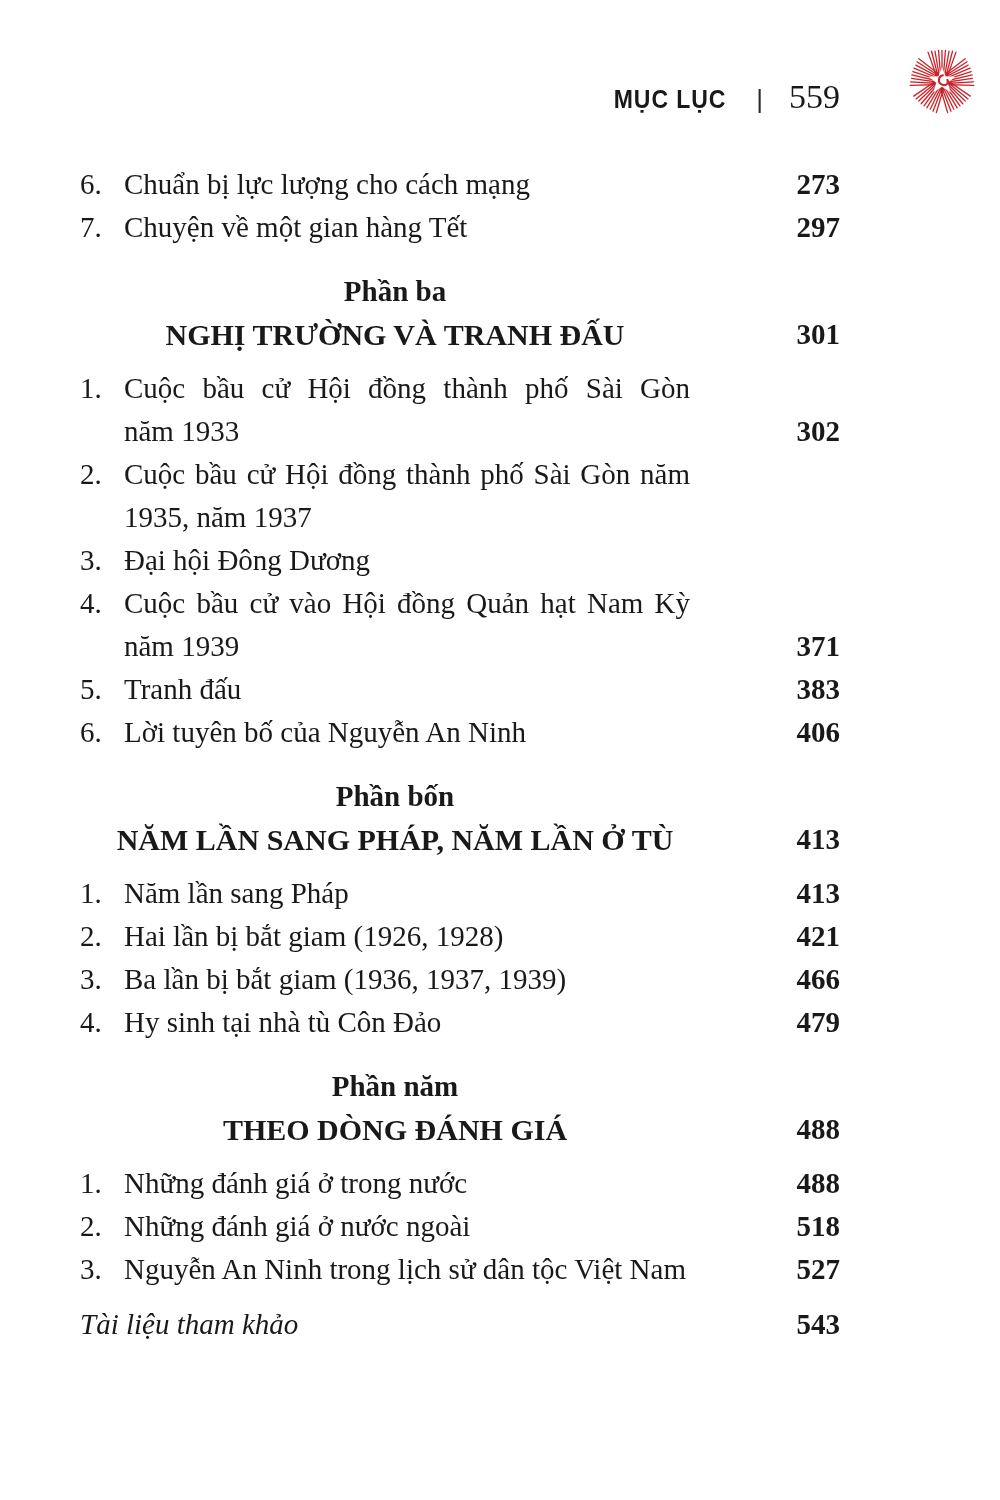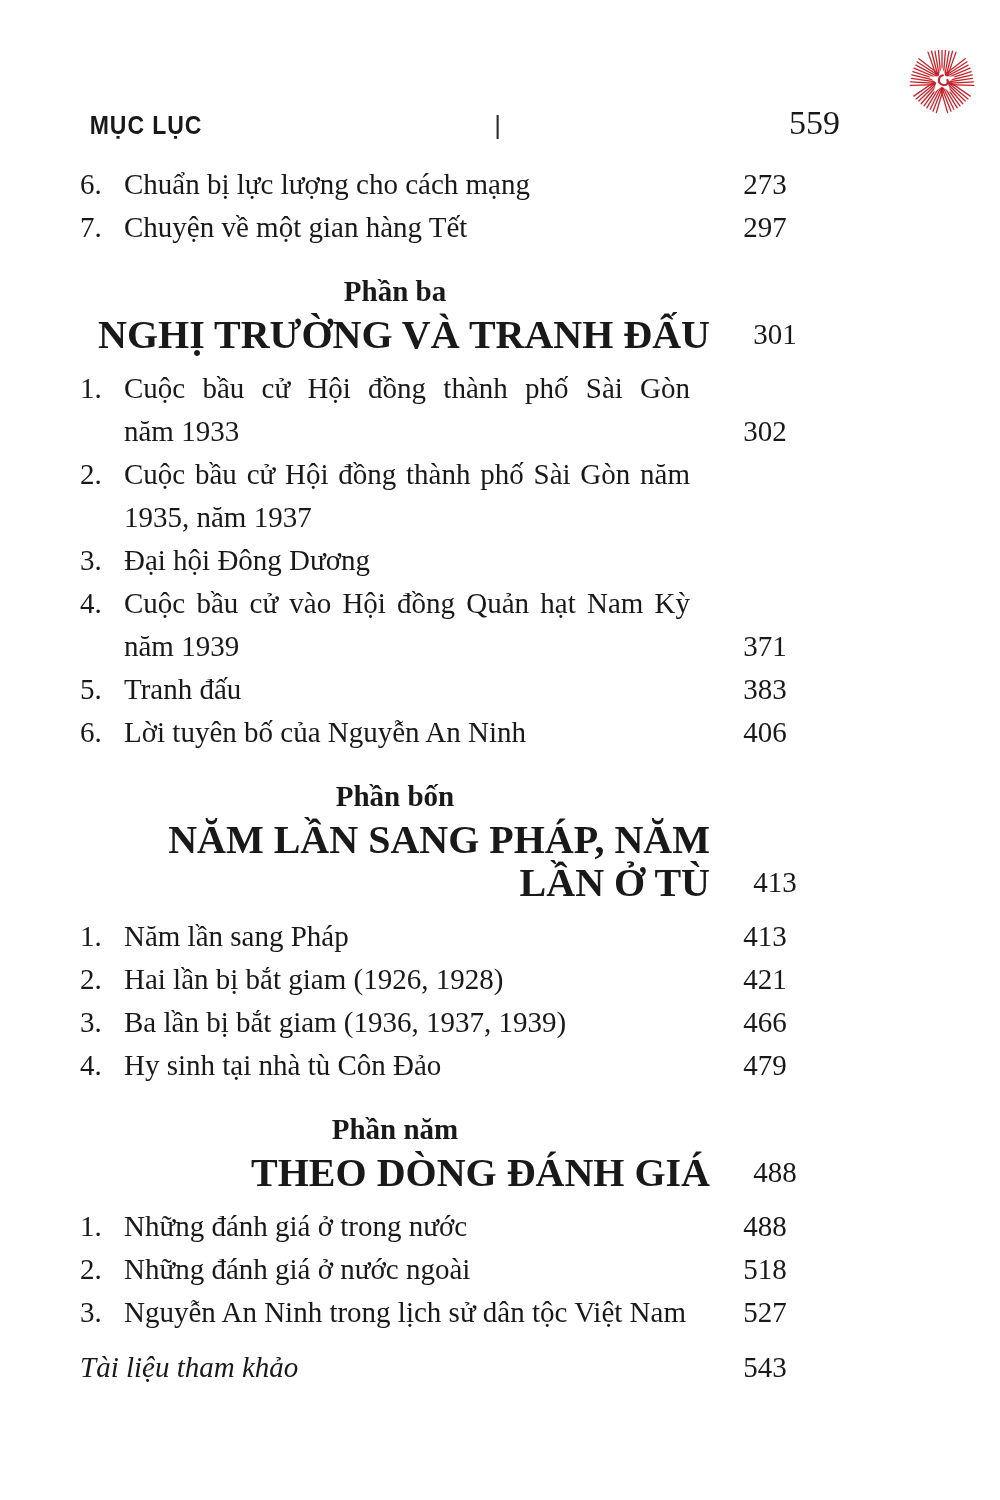--- a/index.html
+++ b/index.html
@@ -16,42 +16,41 @@
     font-family: "Liberation Serif", serif;
     overflow: hidden;
   }
   
   .header {
     position: absolute;
     top: 80px;
     left: 80px;
     width: 760px;
     display: flex;
-    justify-content: space-between;
+    justify-content: flex-end;
     align-items: baseline;
   }
   .header-title {
     font-family: "Liberation Sans", sans-serif;
     font-weight: 700;
     font-size: 25px;
     letter-spacing: 1px;
     transform: scaleX(0.92);
     transform-origin: right;
   }
   .header-sep {
     font-family: "Liberation Sans", sans-serif;
     font-weight: 300;
     font-size: 26px;
     color: #2b2b2b;
     margin: 0 26px 0 30px;
   }
   .header-page {
     font-size: 34px;
     line-height: 1;
-    margin-top: 26px;
   }
   
   .logo {
     position: absolute;
     left: 907px;
     top: 46px;
     width: 70px;
     height: 70px;
   }
   
@@ -75,21 +74,22 @@
     grid-column: 2;
   }
   .title .just {
     text-align: justify;
     text-align-last: justify;
     font-family: Liberation Serif, serif;
   }
   .pg {
     grid-column: 3;
     align-self: end;
-    text-align: center;
+    text-align: right;
+    font-weight: bold;
   }
   .row.tailnote {
     margin-top: 12px;
   }
   .row.tailnote .title {
     grid-column: 1 / 3;
     font-style: italic;
   }
   
   .part {
@@ -100,23 +100,23 @@
     text-align: center;
     font-weight: 700;
   }
   .part-row {
     display: grid;
     grid-template-columns: 630px 1fr;
     margin-bottom: 11px;
   }
   .part-title {
     grid-column: 1;
-    text-align: right;
+    text-align: center;
     font-weight: 700;
-    font-size: 40px;
+    font-size: 30px;
   }
   .part-row .pg {
     grid-column: 2;
   }
 </style>
 </head>
 <body>
 
 <div class="page">
 

